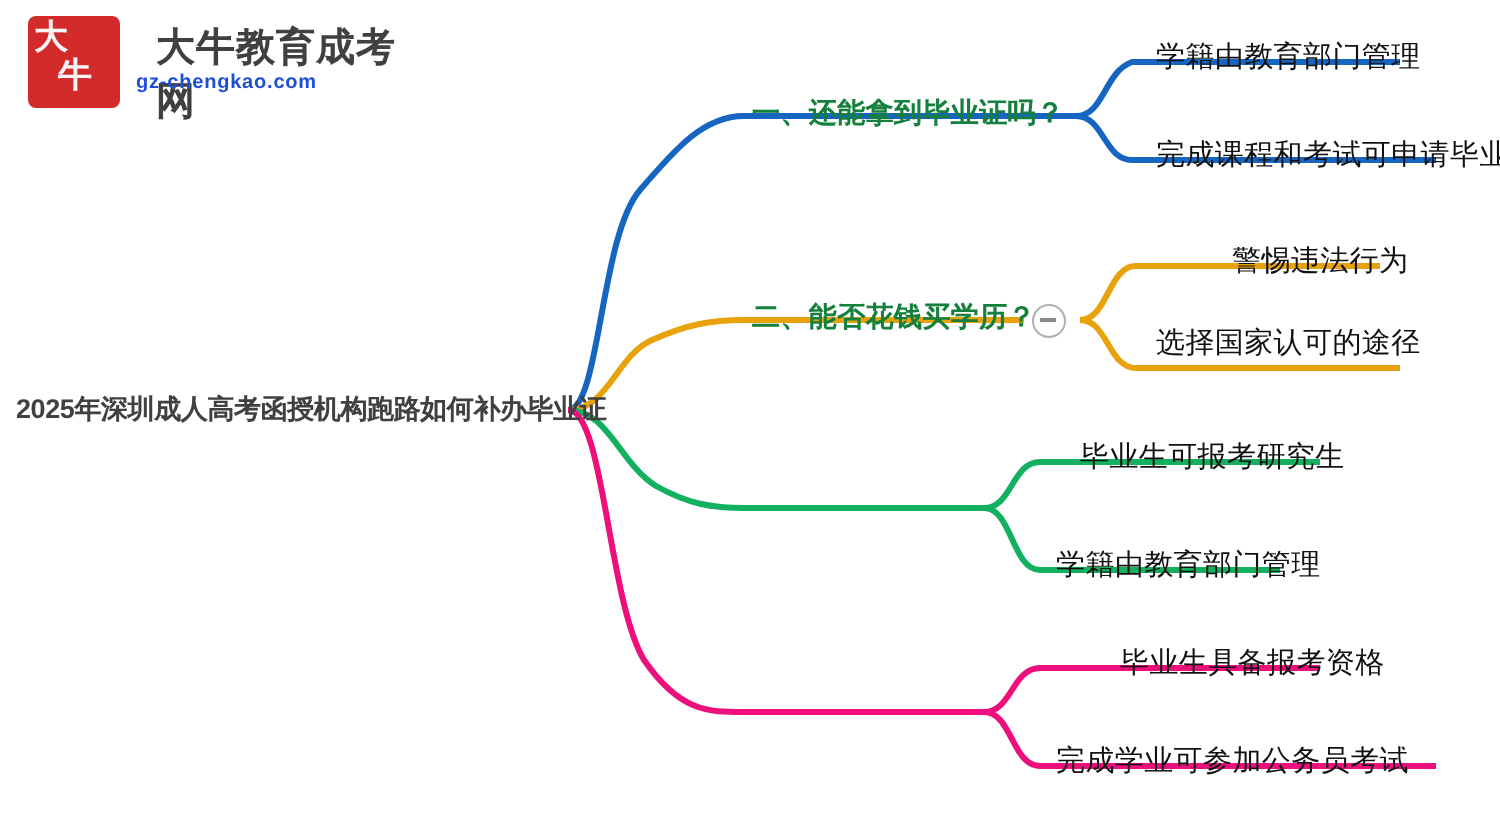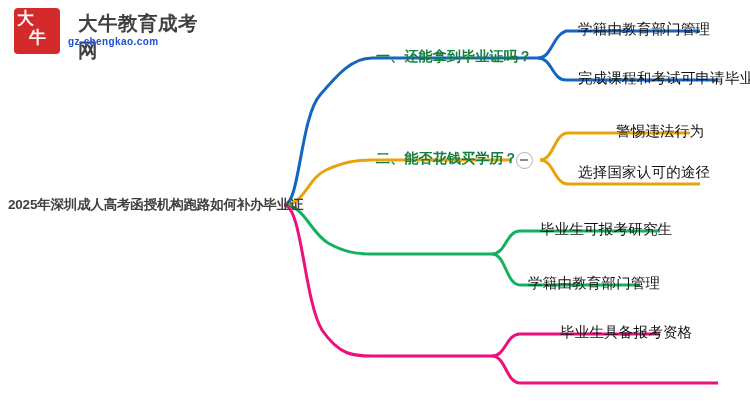--- a/index.html
+++ b/index.html
@@ -176,14 +176,15 @@
   <div class="toggle" style="left:516px; top:152px;">
     <span class="bar"></span>
   </div>
   <div class="node leaf-label" style="left:576px; top:123px;margin-left:40px;">警惕违法行为</div>
   <div class="node leaf-label" style="left:578px; top:164px;">选择国家认可的途径</div>
 
   <div class="node leaf-label" style="left:540px; top:221px;">毕业生可报考研究生</div>
   <div class="node leaf-label" style="left:528px; top:275px;">学籍由教育部门管理</div>
 
   <div class="node leaf-label" style="left:528px; top:324px;margin-left:32px;">毕业生具备报考资格</div>
+  <div class="node leaf-label" style="left:528px; top:373px;">完成学业可参加公务员考试</div>
 
 </div>
 
 </body></html>

